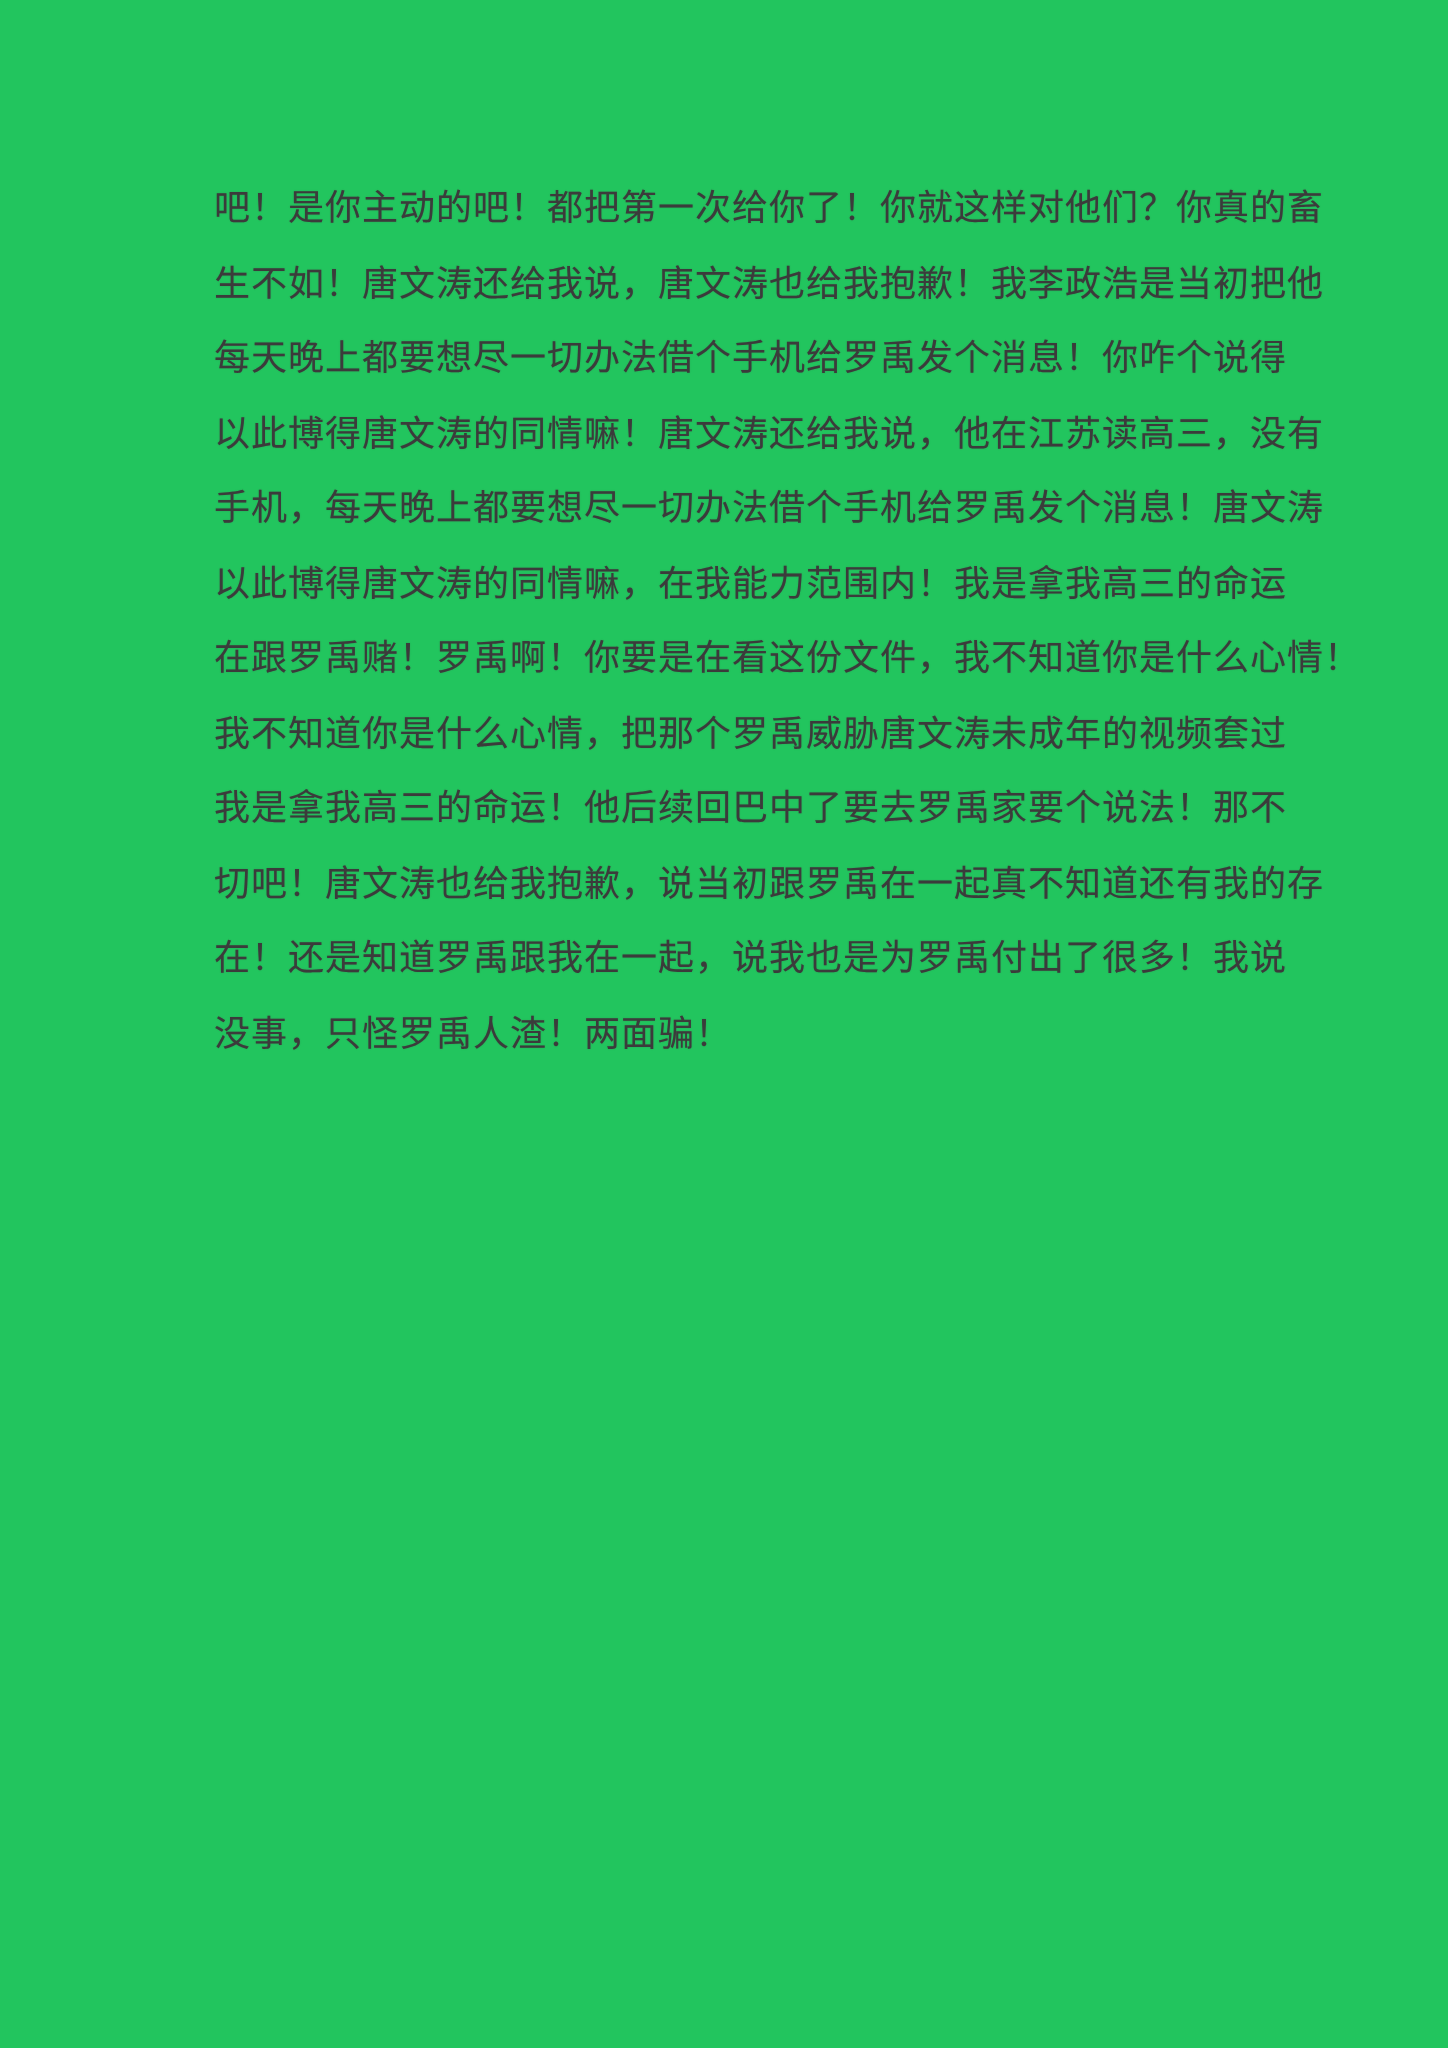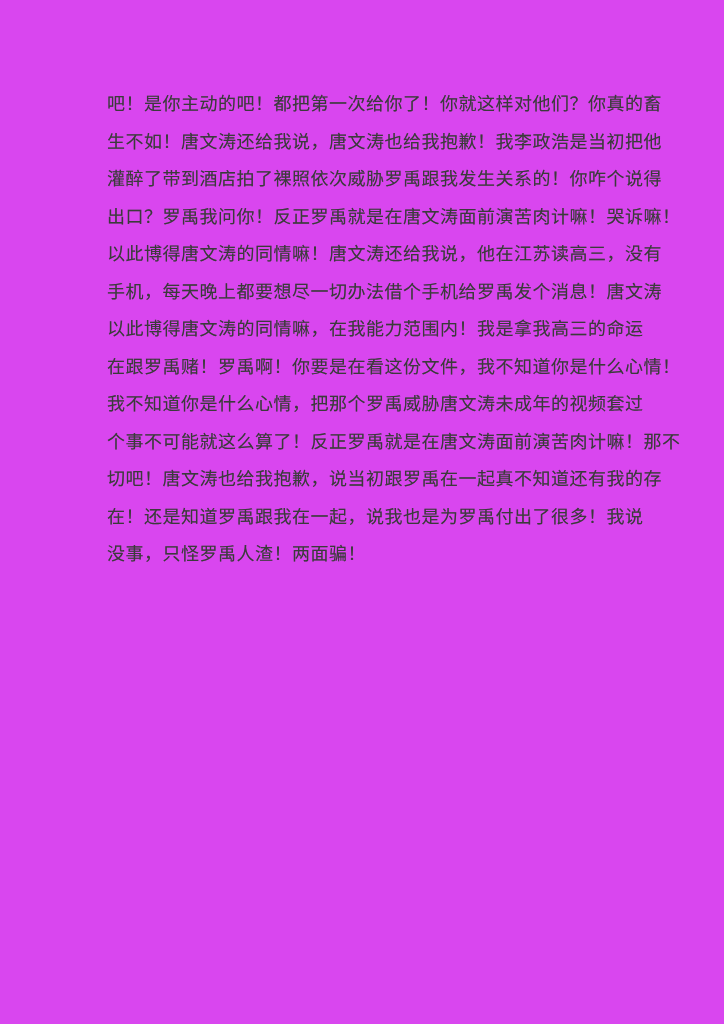--- a/index.html
+++ b/index.html
@@ -4,21 +4,21 @@
 <style>
   html, body {
     margin: 0;
     padding: 0;
     background: #ffffff;
   }
   .page {
     position: relative;
     width: 724px;
     height: 1024px;
-    background: #d946ef;
+    background: #22c55e;
     overflow: hidden;
     font-family: "Liberation Serif", "DejaVu Serif", serif;
   }
   .text-block {
     position: absolute;
     left: 107px;
     top: 86px;
     width: 513px;
   }
   .text-line {
@@ -39,25 +39,24 @@
     text-align-last: left;
   }
 </style>
 </head>
 <body>
 
 <div class="page">
   <div class="text-block" style="color: rgb(59, 59, 59);">
     <div class="text-line">吧！是你主动的吧！都把第一次给你了！你就这样对他们？你真的畜</div>
     <div class="text-line">生不如！唐文涛还给我说，唐文涛也给我抱歉！我李政浩是当初把他</div>
-    <div class="text-line">灌醉了带到酒店拍了裸照依次威胁罗禹跟我发生关系的！你咋个说得</div>
-    <div class="text-line">出口？罗禹我问你！反正罗禹就是在唐文涛面前演苦肉计嘛！哭诉嘛！</div>
+    <div class="text-line">每天晚上都要想尽一切办法借个手机给罗禹发个消息！你咋个说得</div>
     <div class="text-line">以此博得唐文涛的同情嘛！唐文涛还给我说，他在江苏读高三，没有</div>
     <div class="text-line">手机，每天晚上都要想尽一切办法借个手机给罗禹发个消息！唐文涛</div>
     <div class="text-line">以此博得唐文涛的同情嘛，在我能力范围内！我是拿我高三的命运</div>
     <div class="text-line">在跟罗禹赌！罗禹啊！你要是在看这份文件，我不知道你是什么心情！</div>
     <div class="text-line">我不知道你是什么心情，把那个罗禹威胁唐文涛未成年的视频套过</div>
-    <div class="text-line">个事不可能就这么算了！反正罗禹就是在唐文涛面前演苦肉计嘛！那不</div>
+    <div class="text-line">我是拿我高三的命运！他后续回巴中了要去罗禹家要个说法！那不</div>
     <div class="text-line">切吧！唐文涛也给我抱歉，说当初跟罗禹在一起真不知道还有我的存</div>
     <div class="text-line">在！还是知道罗禹跟我在一起，说我也是为罗禹付出了很多！我说</div>
     <div class="text-line last">没事，只怪罗禹人渣！两面骗！</div>
   </div>
 </div>
 
 </body></html>

